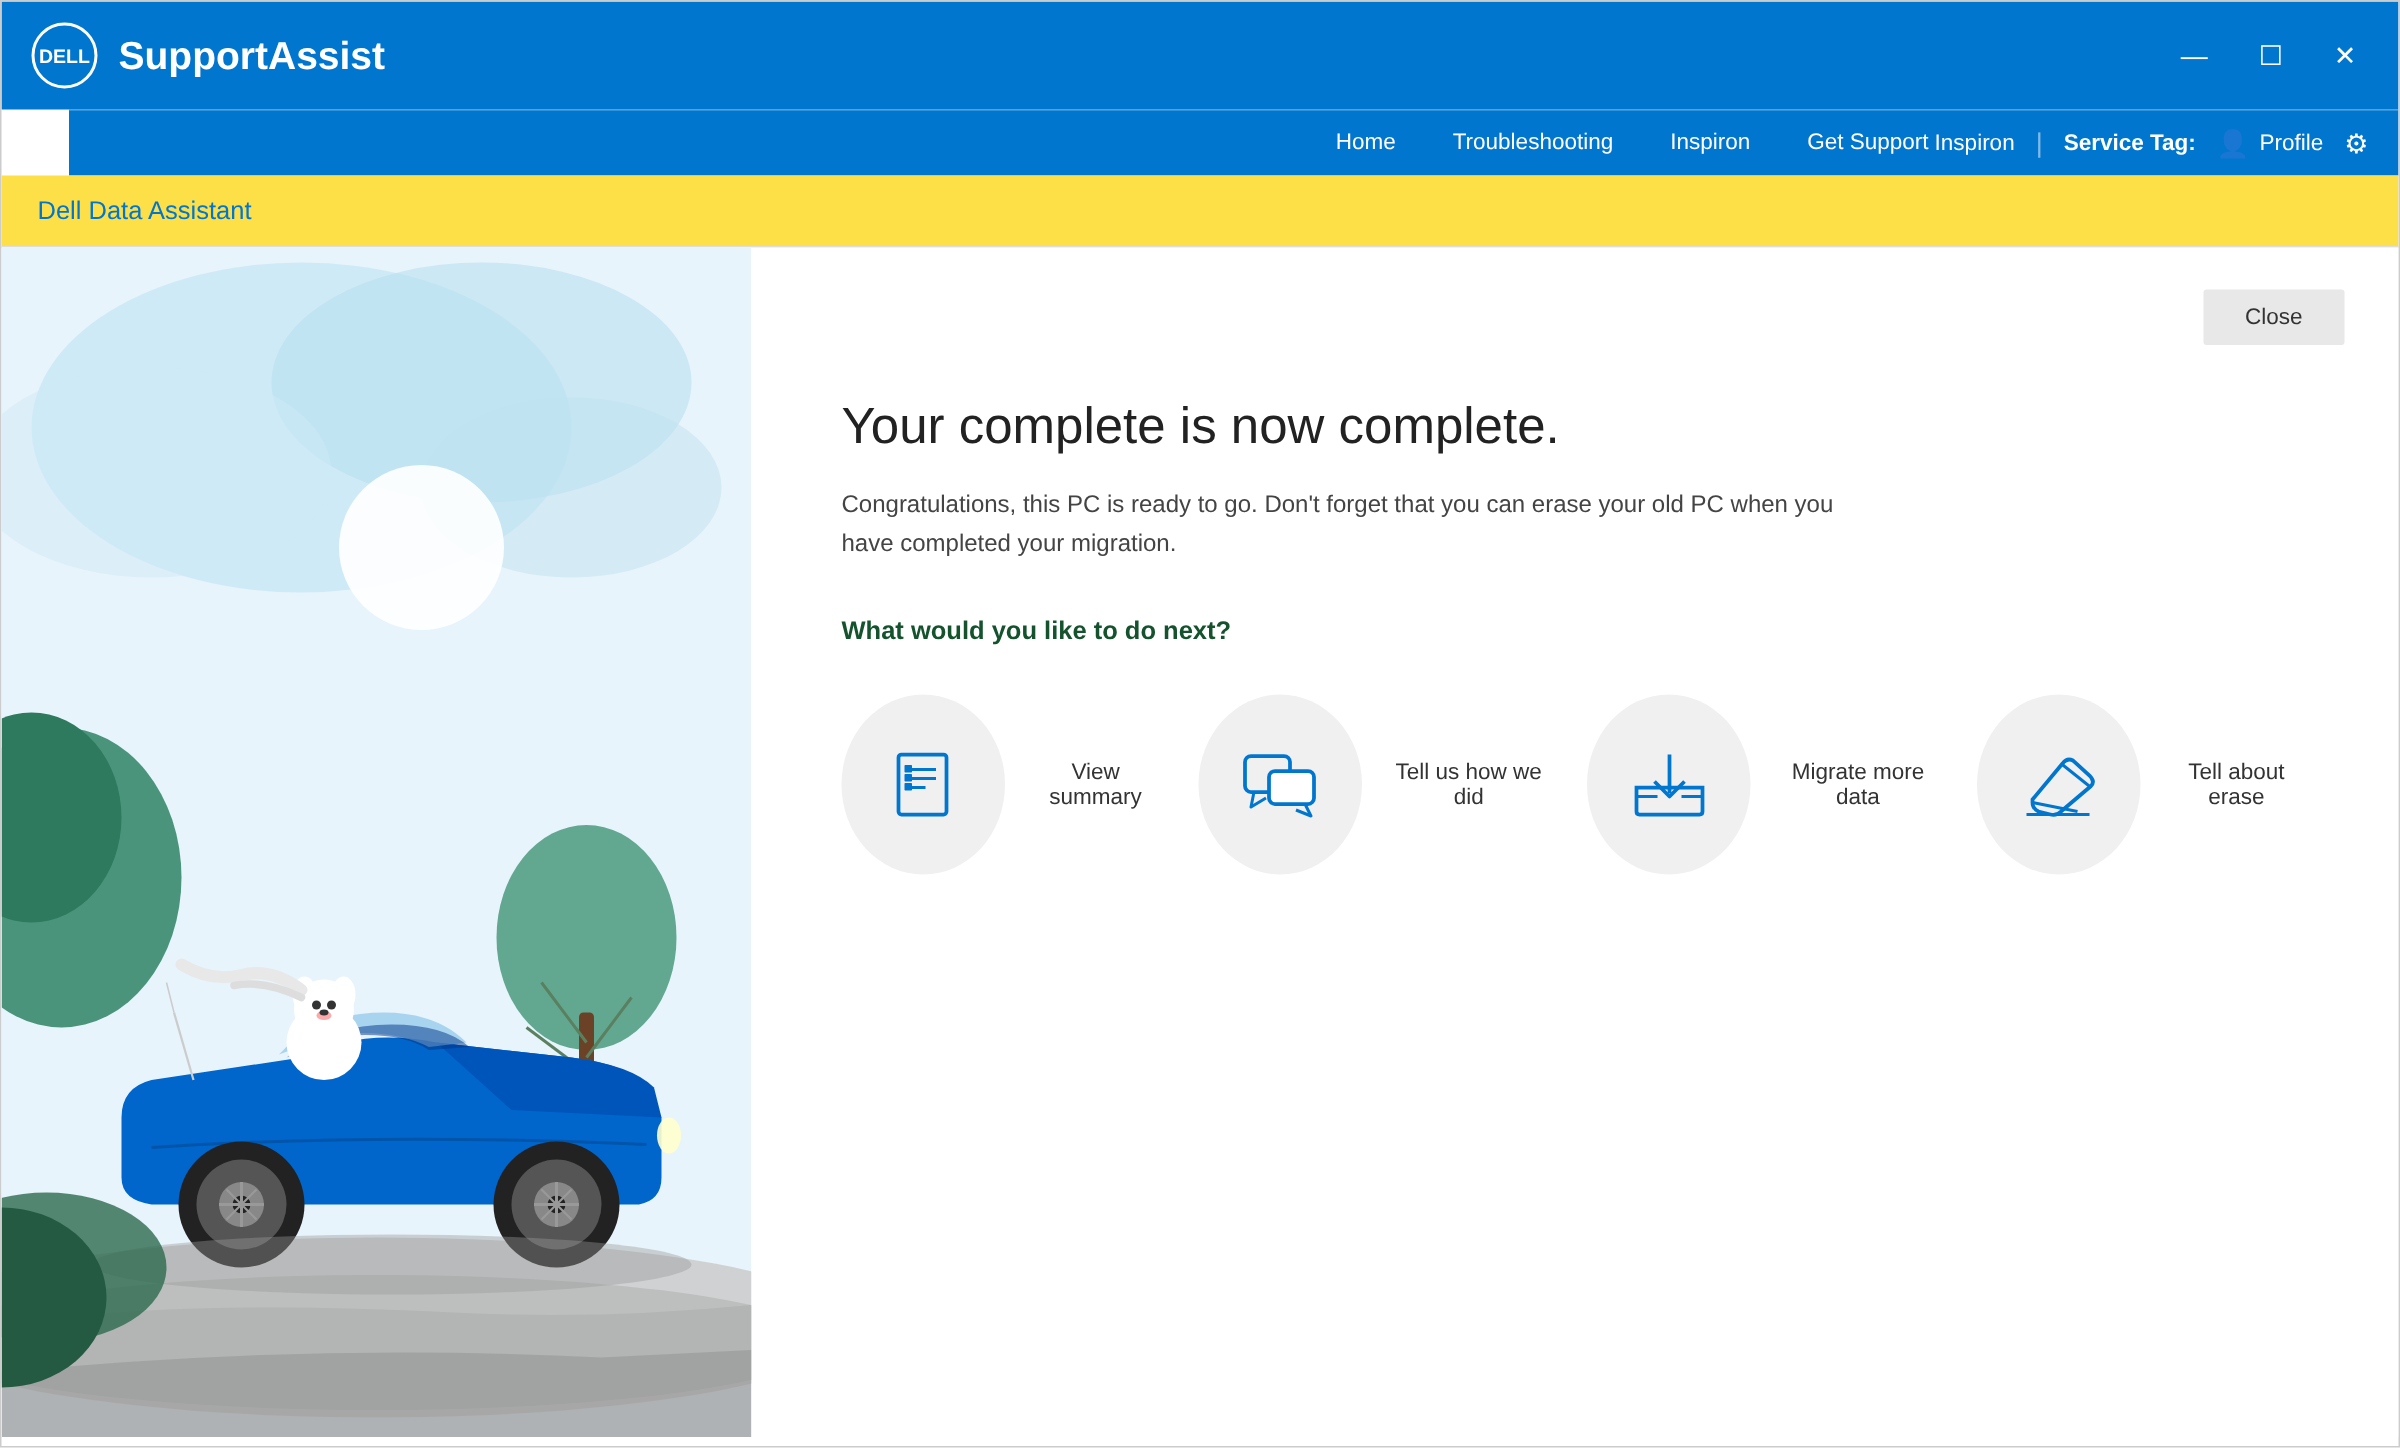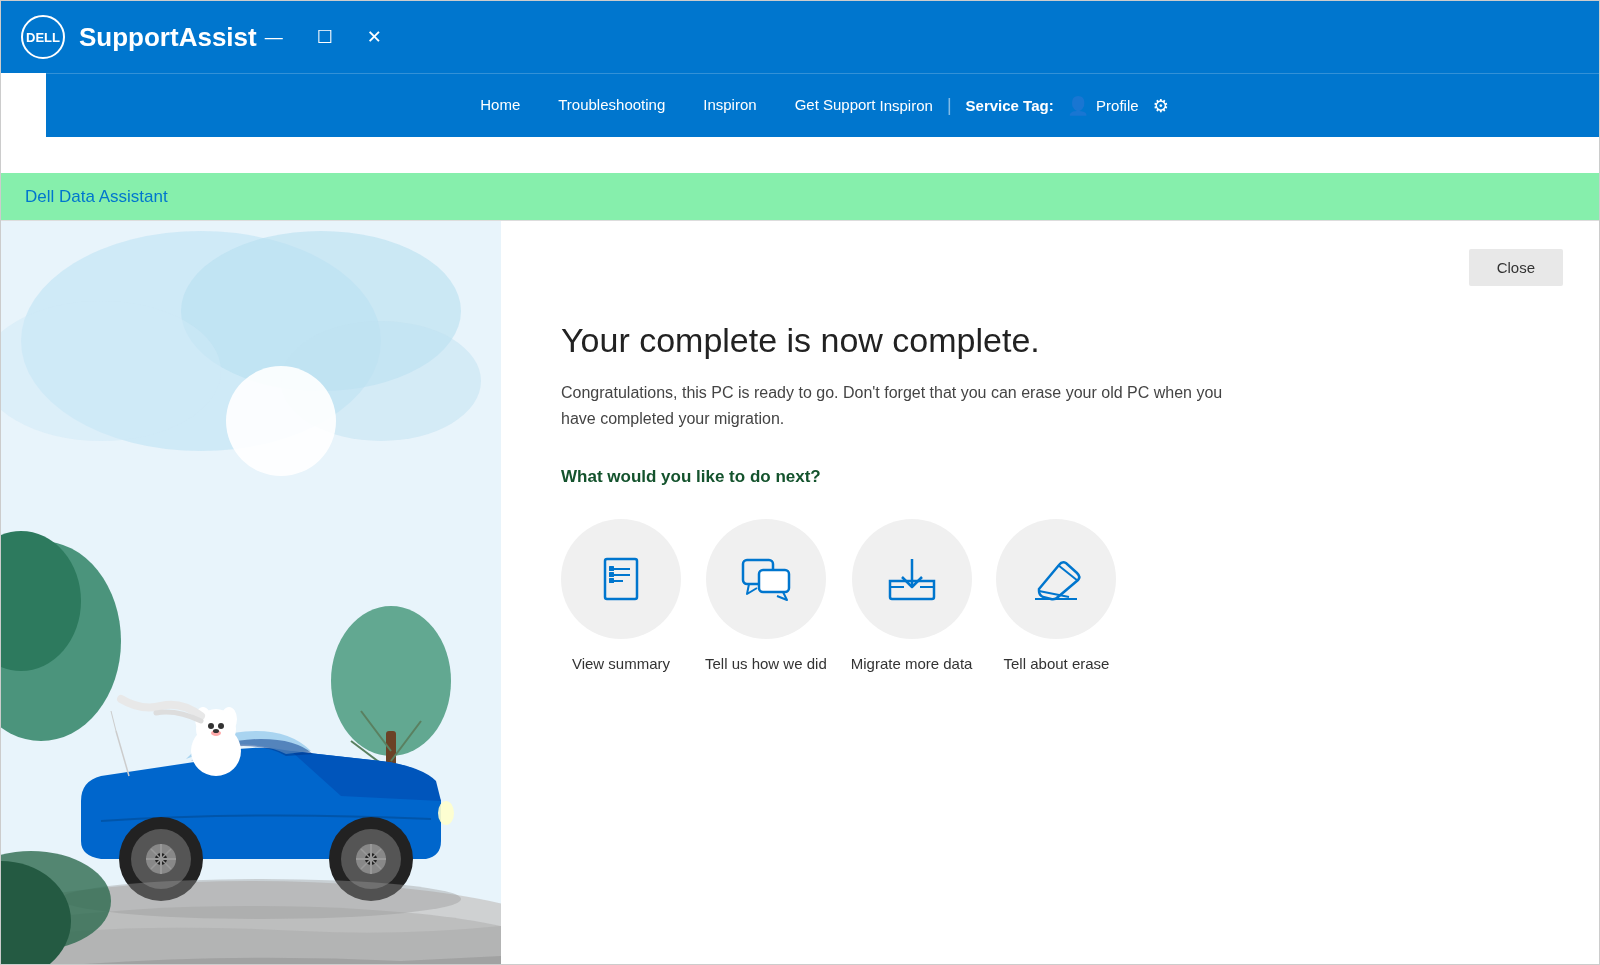--- a/index.html
+++ b/index.html
@@ -13,21 +13,21 @@
     }
 
     
     .title-bar {
       background: #0076CE;
       color: white;
       display: flex;
       align-items: center;
       padding: 0 20px;
       height: 72px;
-      justify-content: flex-start;
+      justify-content: space-between;
     }
     .title-bar-left {
       display: flex;
       align-items: center;
       gap: 14px;
     }
     .dell-logo {
       width: 44px;
       height: 44px;
       border: 2px solid white;
@@ -61,22 +61,22 @@
       line-height: 1;
     }
 
     
     .nav-bar {
       background: #0076CE;
       color: white;
       display: flex;
       align-items: center;
       padding: 0 20px;
-      height: 64px;
-      justify-content: center;
+      height: 44px;
+      justify-content: flex-end;
       border-top: 1px solid rgba(255,255,255,0.2);
       margin-left: 45px;
     }
     .nav-left {
       display: flex;
       gap: 30px;
       align-items: center;
       height: 100%;
     }
     .nav-item {
@@ -113,27 +113,26 @@
     .gear-icon-btn {
       background: none;
       border: none;
       color: white;
       font-size: 18px;
       cursor: pointer;
     }
 
     
     .sub-header {
-      background: #86efac;
+      background: #fde047;
       border-bottom: 1px solid #ddd;
       padding: 10px 24px;
       height: 48px;
       display: flex;
       align-items: center;
-      margin-top: 36px;
     }
     .sub-header-title {
       color: #0076CE;
       font-size: 17px;
       font-weight: 500;
     }
 
     
     .main-content {
       background: white;
@@ -201,21 +200,21 @@
       margin-bottom: 32px;
     }
 
     .action-cards {
       display: flex;
       gap: 24px;
     }
 
     .action-card {
       display: flex;
-      flex-direction: column;
+      flex-direction: row;
       align-items: center;
       gap: 16px;
       cursor: pointer;
       justify-content: flex-end;
     }
 
     .action-circle {
       width: 120px;
       height: 120px;
       border-radius: 50%;

